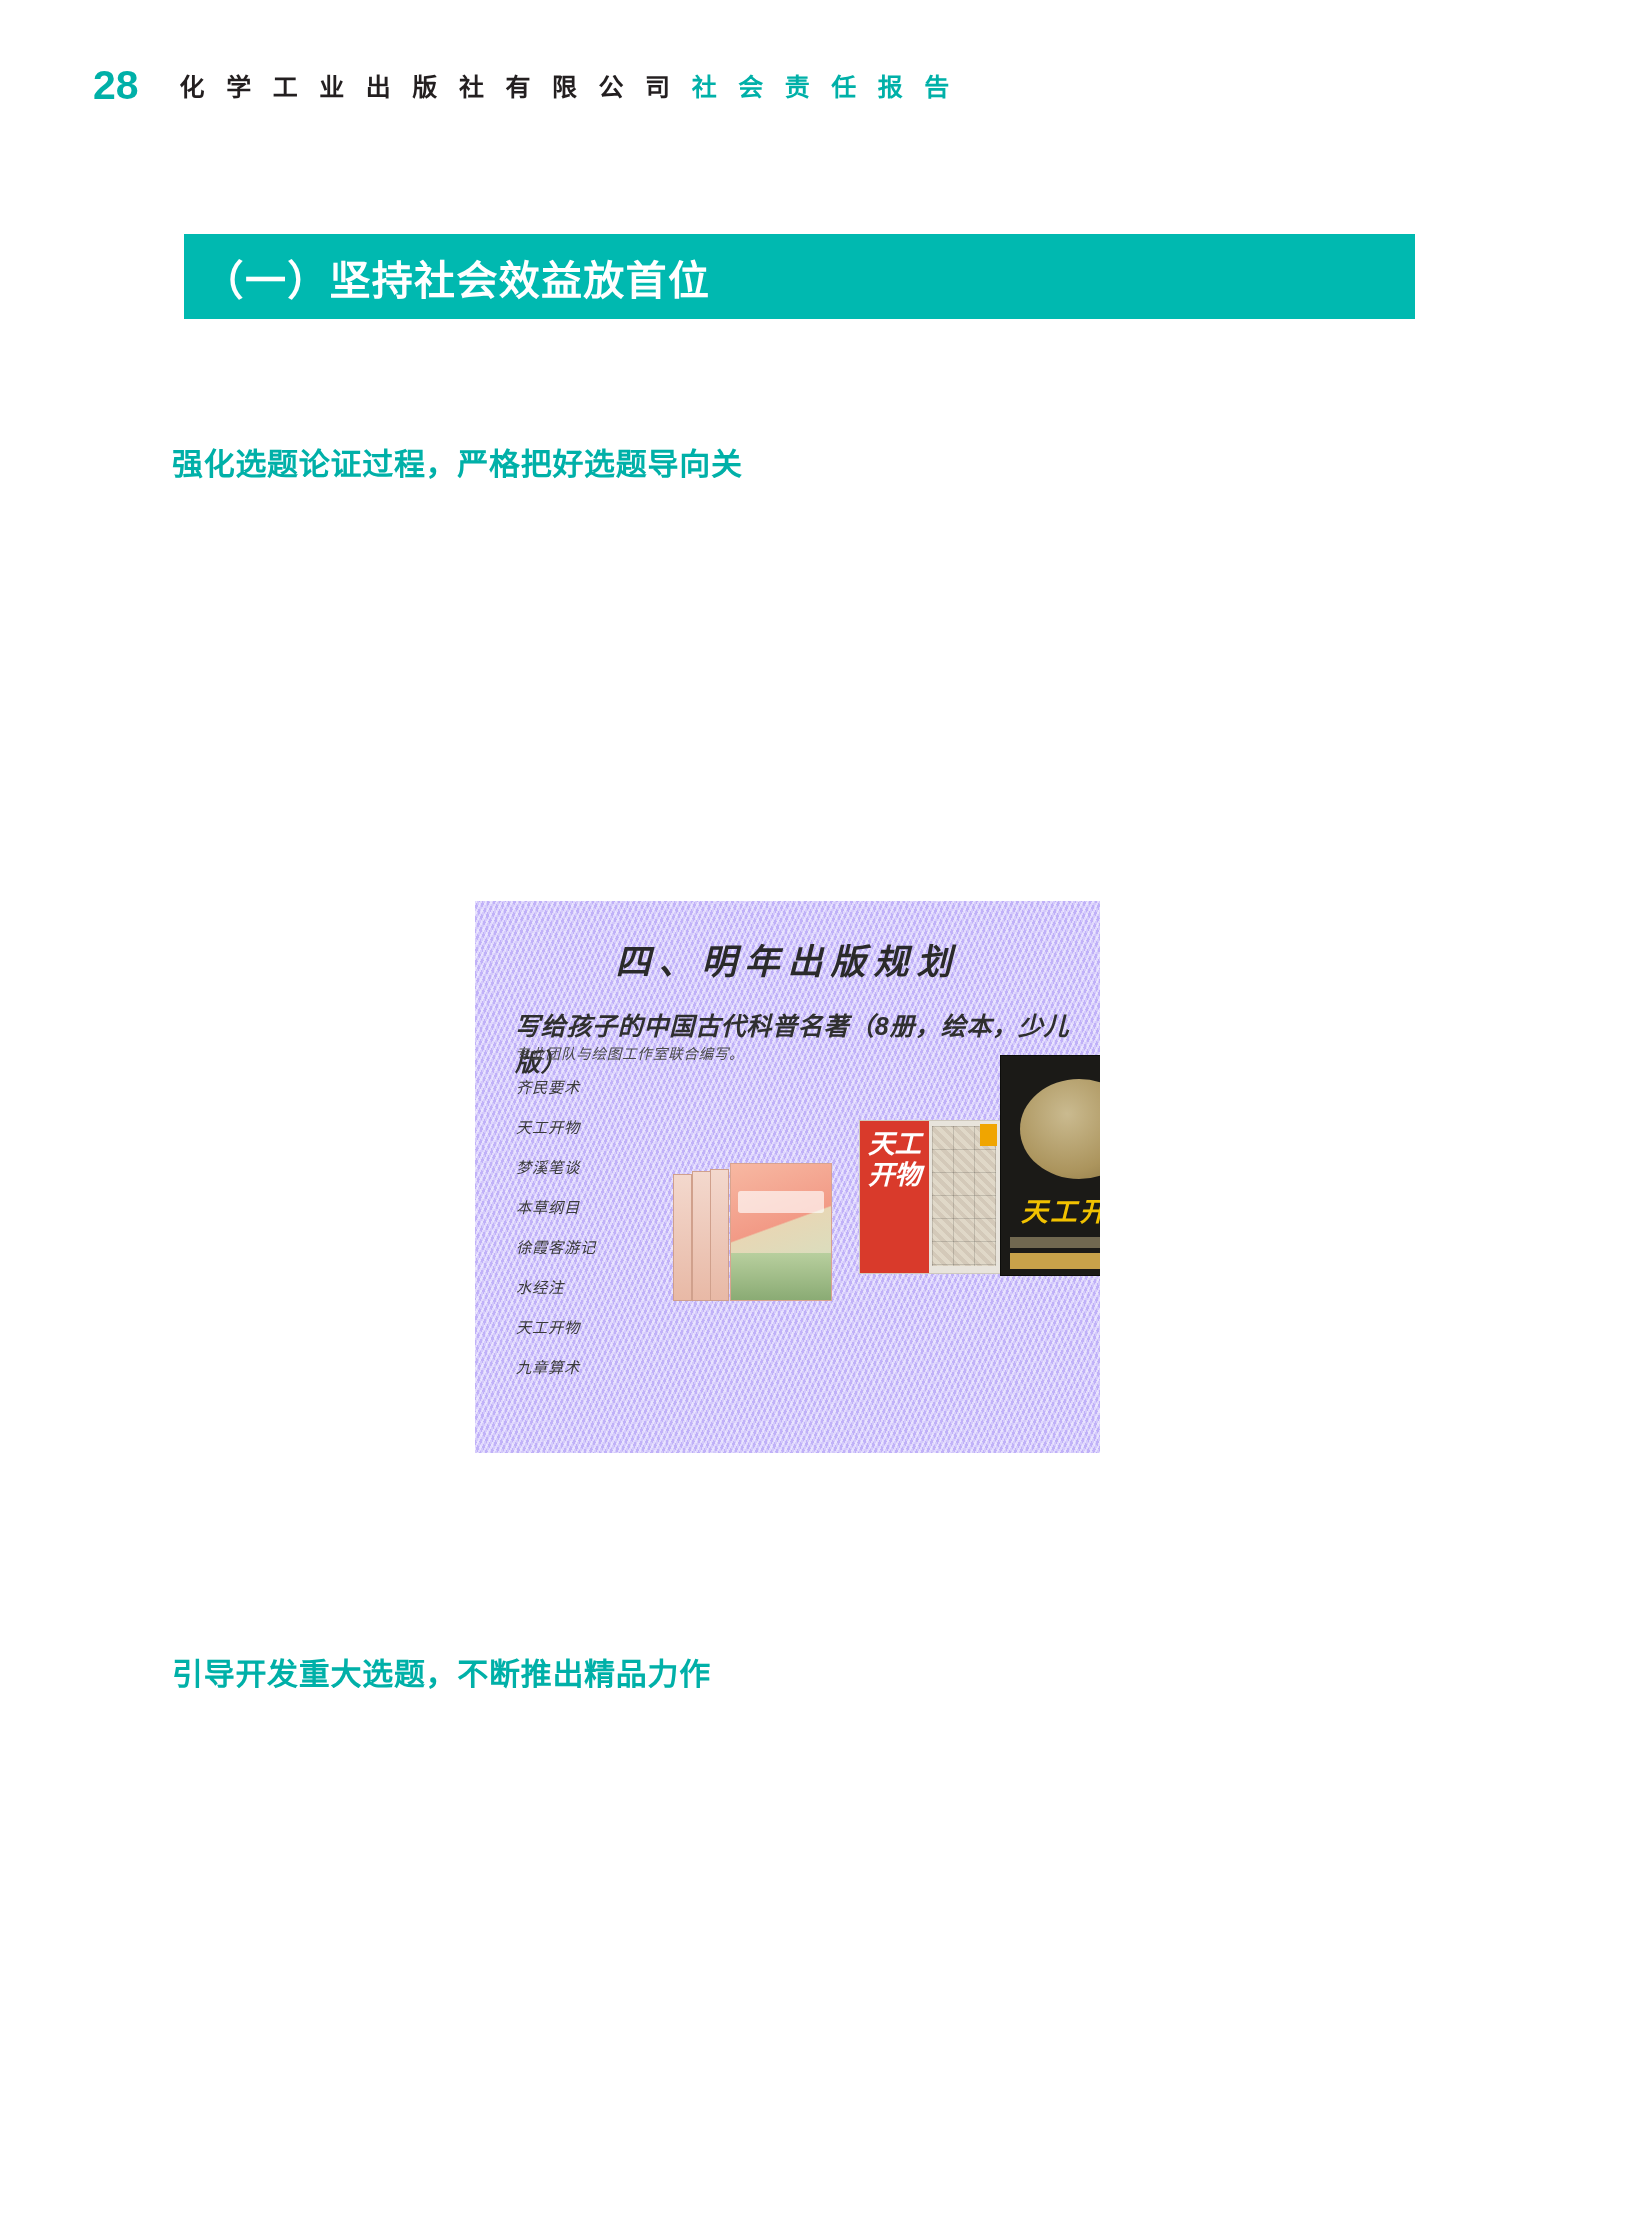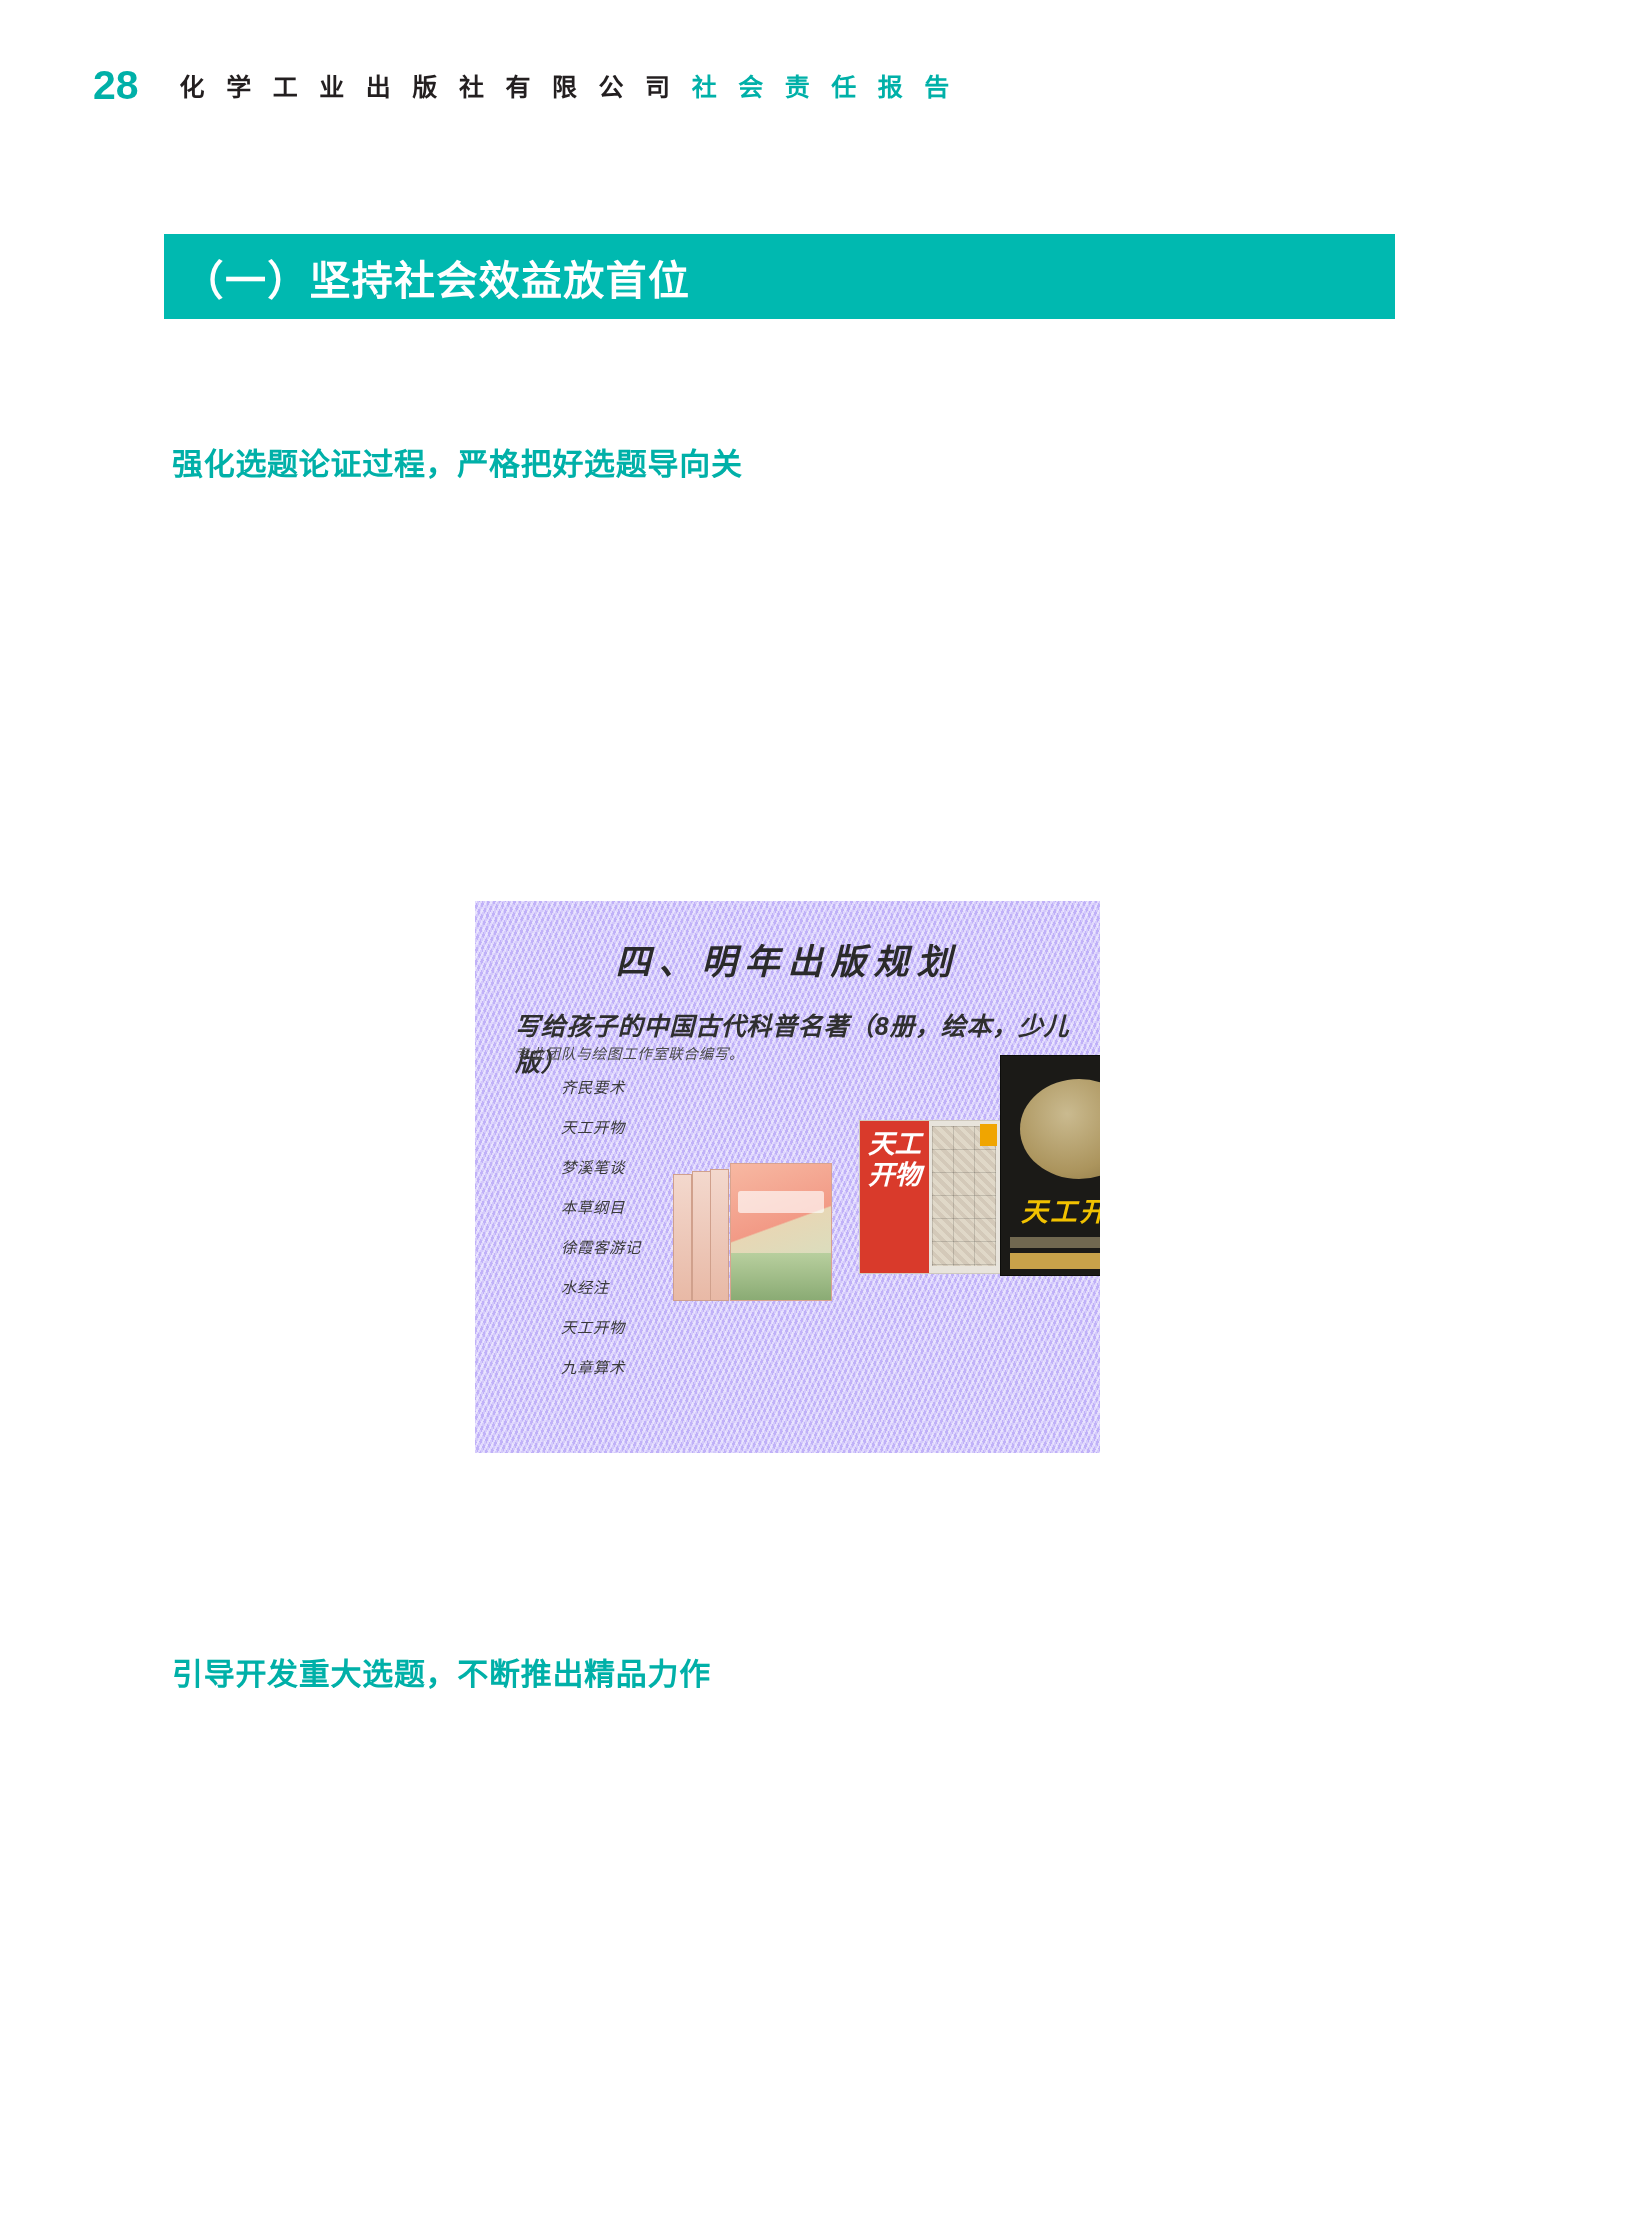--- a/index.html
+++ b/index.html
@@ -51,21 +51,21 @@
     white-space: nowrap;
   }
   .header-title .accent {
     color: #00b0a8;
   }
 
   
   .section-banner {
     position: absolute;
     top: 234px;
-    left: 164px;
+    left: 184px;
     width: 1231px;
     height: 85px;
     background: #00b9b0;
     display: flex;
     align-items: center;
   }
   .section-banner .banner-text {
     font-family: "Liberation Sans", "DejaVu Sans", sans-serif;
     font-weight: bold;
     font-size: 41px;
@@ -166,21 +166,21 @@
     top: 174px;
     left: 41px;
     list-style: none;
     margin: 0;
     padding: 0;
     font-family: "Liberation Sans", "DejaVu Sans", sans-serif;
     font-size: 15.3px;
     color: #3a3a3a;
     letter-spacing: 0.7px;
   }
-  .slide-list li { margin-bottom: 18px; margin-left: 45px; }
+  .slide-list li { margin-bottom: 18px; }
 
   
   .book-set {
     position: absolute;
     left: 194px;
     top: 234px;
     width: 166px;
     height: 166px;
   }
   .book-set .spine {

